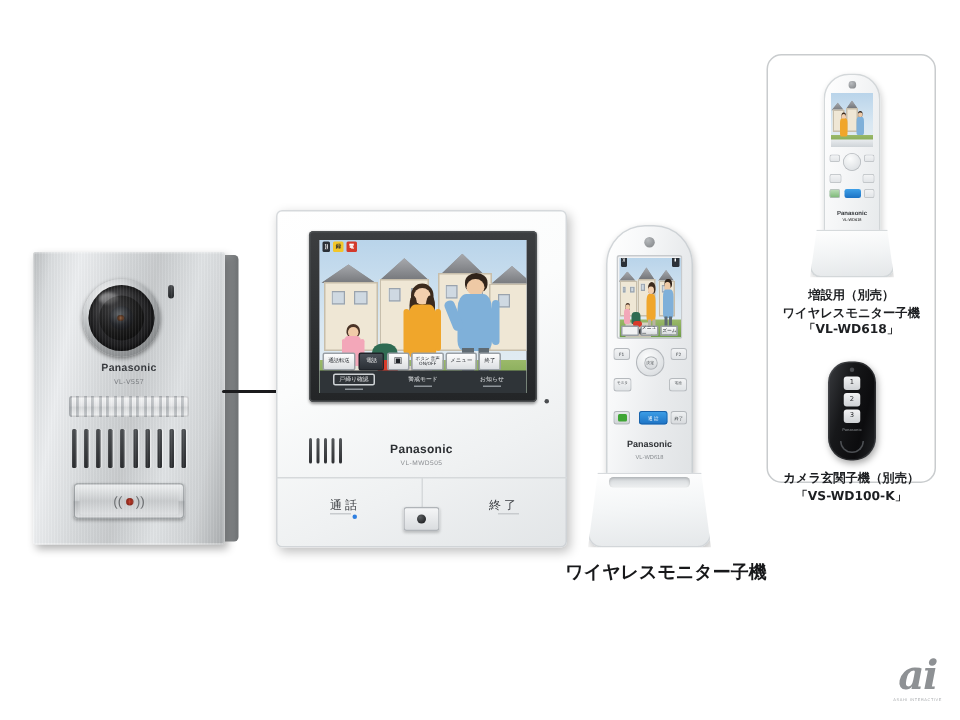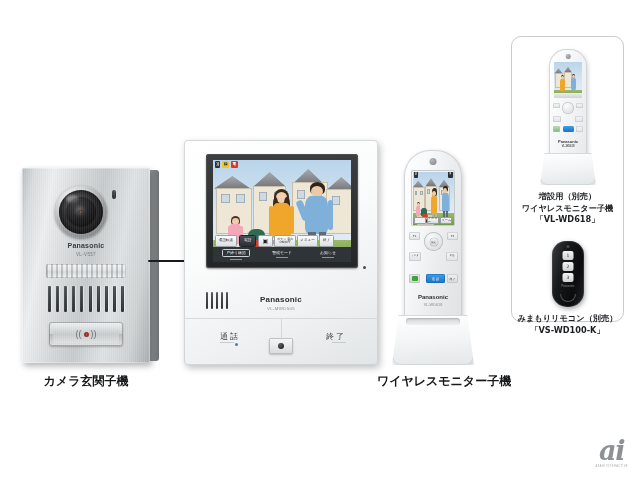--- a/index.html
+++ b/index.html
@@ -649,26 +649,25 @@
           <b>1</b>
           <b>2</b>
           <b>3</b>
         </div>
         <div class="opt-remote-brand">Panasonic</div>
         <div class="opt-remote-loop"></div>
       </div>
     </div>
 
     <div class="opt-caption" id="opt-caption-2">
-      <div>みまもりリモコン（別売）</div>
+      <div>カメラ玄関子機（別売）</div>
       <div>「VS-WD100-K」</div>
     </div>
   </div>
 
-  <div class="caption" id="caption-door">カメラ玄関子機</div>
   <div class="caption" id="caption-handset">ワイヤレスモニター子機</div>
 
   <div id="watermark">
     <div class="ai">ai</div>
     <div class="sub">ASAHI INTERACTIVE</div>
   </div>
 
 </div>
 
 </body></html>

